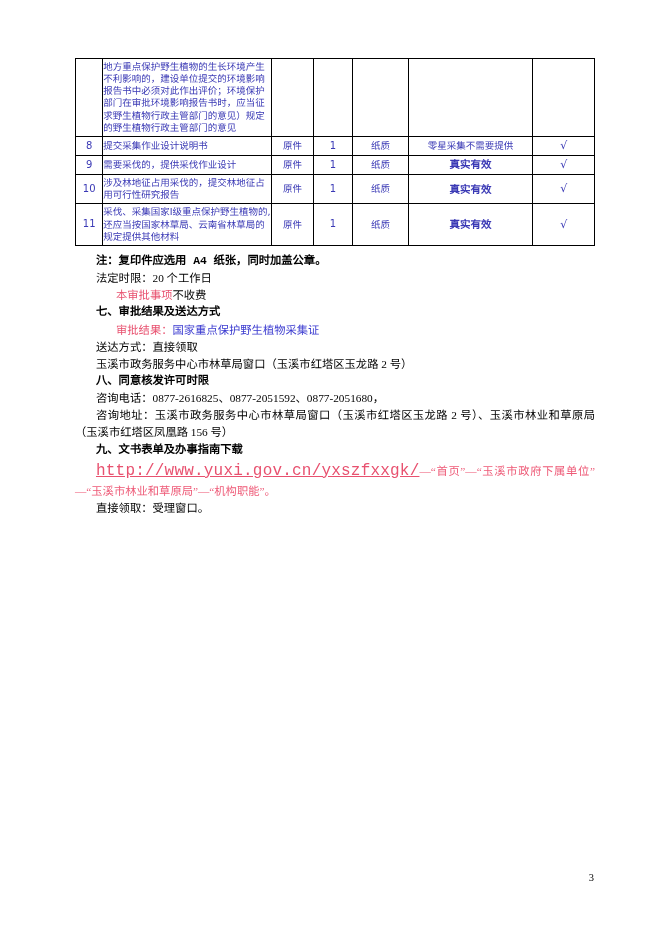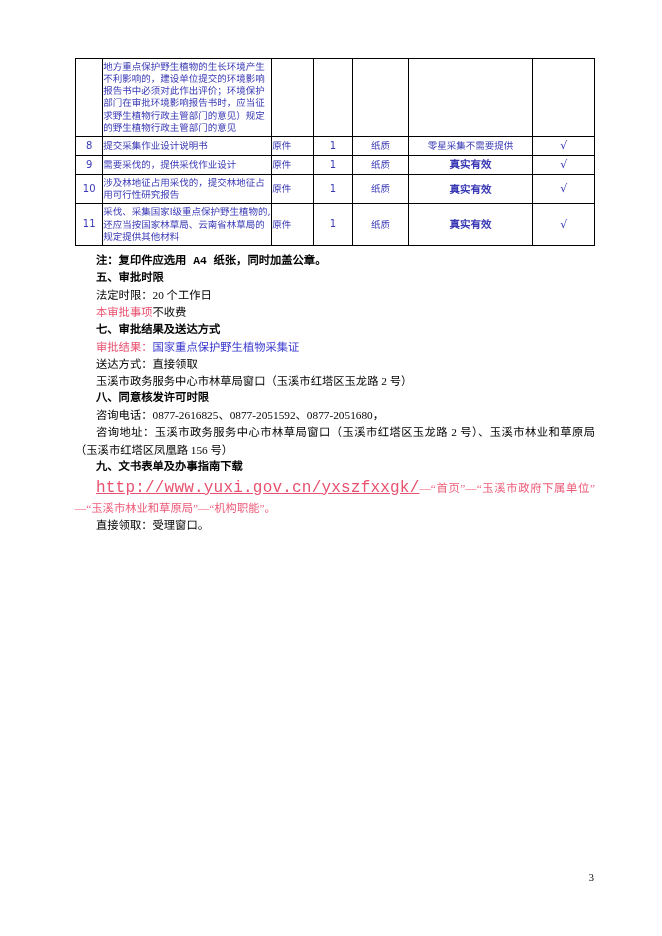--- a/index.html
+++ b/index.html
@@ -42,21 +42,21 @@
   }
   table.req-table td {
     border: 1px solid #000;
     padding: 2px 0;
     vertical-align: middle;
     color: #3a39b5;
     font-family: "DejaVu Sans", "Liberation Sans", sans-serif;
   }
   td.c-idx   { width: 26px;  text-align: center; color:#000; font-family:"Liberation Serif", serif; font-size:10px;}
   td.c-name  { width: 166px; text-align: left; }
-  td.c-form  { width: 40px;  }
+  td.c-form  { width: 40px;  text-align: center; }
   td.c-qty   { width: 38px;  text-align: center; color:#000; font-family:"Liberation Serif", serif; font-size:10px;}
   td.c-media { width: 54px;  text-align: center; }
   td.c-note  { width: 122px; text-align: center; }
   td.c-chk   { width: 60px;  text-align: center; color:#444; font-size:11px; }
   td.blue  { color: #2b2bcf; font-weight: bold; font-size: 10.5px; }
   td.note-black { color:#555;border-radius:6px; }
 
   
   .body-text {
     margin-top: 7px;
@@ -65,21 +65,21 @@
     color: #000;
     font-family: "Liberation Serif", "DejaVu Serif", serif;
   }
   .body-text p {
     margin: 0;
     padding: 0;
     text-align: justify;
   }
   .ind { text-indent: 21px; }
   .bold { font-weight: bold; font-family: Liberation Mono, monospace; }
-  .red { color: #e8516f; }
+  .red { color: #e8516f; margin-left: 20px; }
   .blue-t { color: #3b3bd0; }
   .link {
     color: #e8516f;
     text-decoration: underline;
     font-family: "Liberation Mono", "DejaVu Sans Mono", monospace;
     font-size: 16px;
     letter-spacing: 0.2px;
   }
   .redline { color:#ee5a77; }
 
@@ -147,21 +147,20 @@
           <td class="c-note blue">真实有效</td>
           <td class="c-chk">√</td>
         </tr>
       </tbody>
     </table>
 
     <div class="body-text">
 
       <p class="ind bold">注：复印件应选用 A4 纸张，同时加盖公章。</p>
 
-      <p class="ind bold">五、审批时限</p>
       <p class="ind">法定时限：20 个工作日</p>
 
       <p class="ind"><span class="red">本审批事项</span><span>不收费</span></p>
 
       <p class="ind bold">七、审批结果及送达方式</p>
       <p class="ind"><span class="red">审批结果：</span><span class="blue-t">国家重点保护野生植物采集证</span></p>
       <p class="ind">送达方式：直接领取</p>
       <p class="ind">玉溪市政务服务中心市林草局窗口（玉溪市红塔区玉龙路 2 号）</p>
 
       <p class="ind bold">八、同意核发许可时限</p>

